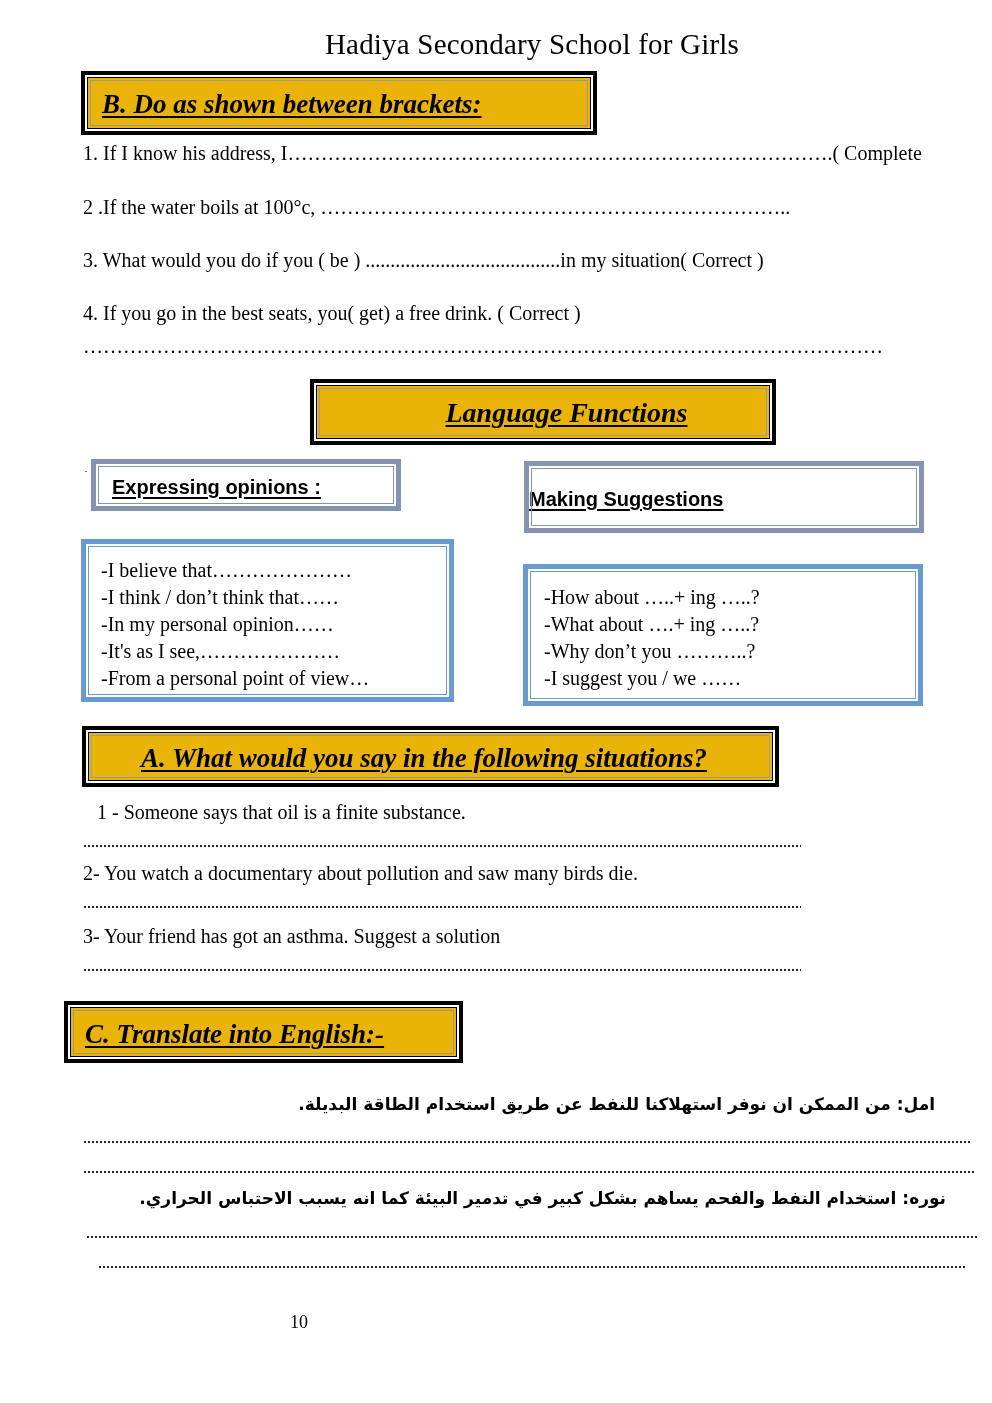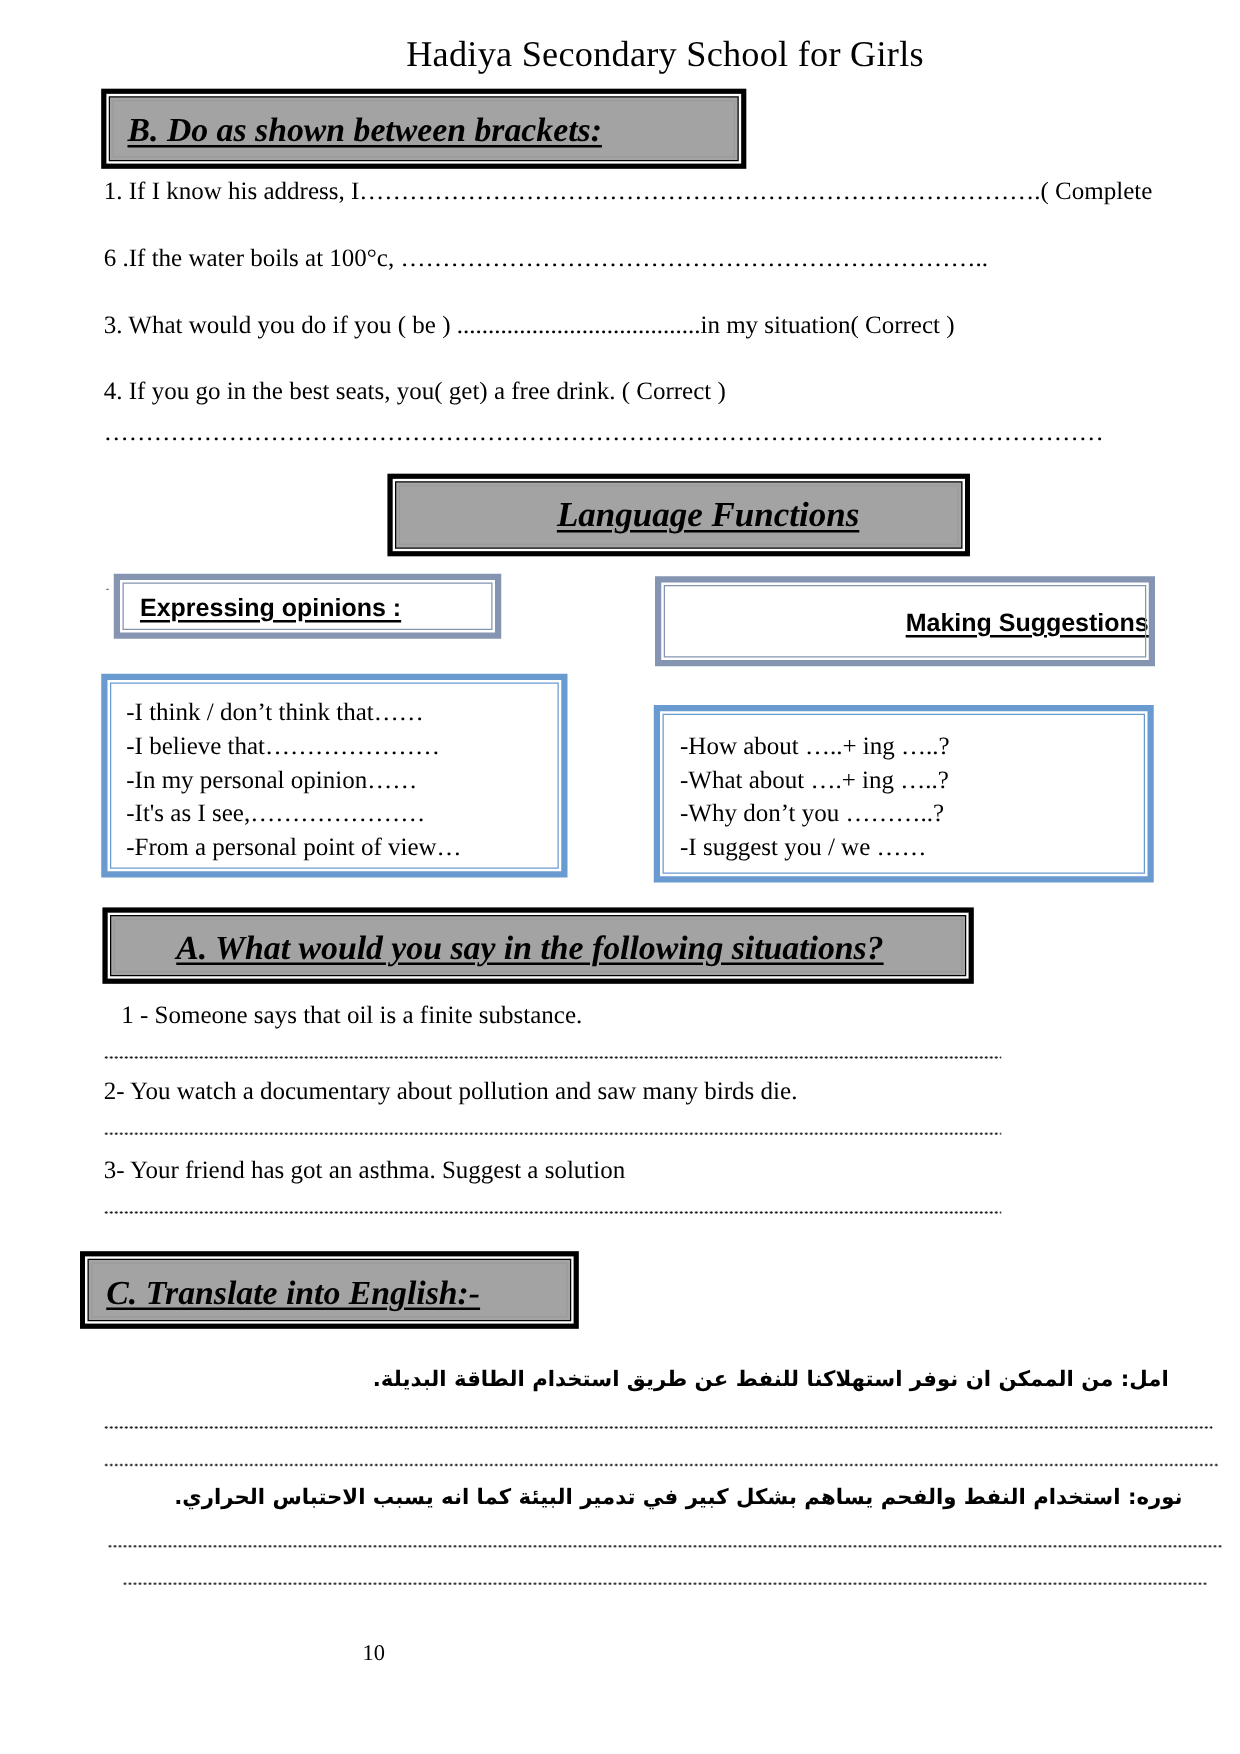--- a/index.html
+++ b/index.html
@@ -7,21 +7,21 @@
     width: 992px; height: 1403px; position: relative; overflow: hidden;
     font-family: "Liberation Serif", "DejaVu Serif", serif; color: #000;
   }
   .abs { position: absolute; }
   .school-title {
     left: 0; width: 1064px; top: 26px; text-align: center;
     font-size: 29px; line-height: 36px; letter-spacing: 0.2px;
   }
   
   .hbox {
-    box-sizing: border-box; background: #a3a3a3;
+    box-sizing: border-box; background: #eab308;
     border: 4px solid #000;
     box-shadow: inset 0 0 0 2px #fff, inset 0 0 0 3px #000;
   }
   .hbox::after {
     content: ""; position: absolute; left: 5px; top: 5px; right: 5px; bottom: 5px;
     border: 1px solid #9a9a9a; pointer-events: none;
   }
   .hbox .htext {
     position: absolute; font-style: italic; font-weight: bold;
     text-decoration: underline; text-decoration-thickness: 2px;
@@ -73,47 +73,47 @@
 </head>
 <body>
 
 <div class="abs school-title">Hadiya Secondary School for Girls</div>
 
 <div class="abs hbox" style="left:81px; top:71px; width:516px; height:64px;">
   <span class="htext" style="left:17px; top:12px; font-size:27px; line-height:34px;">B. Do as shown between brackets:</span>
 </div>
 
 <div class="line-text" style="left:83px; top:141px; width:840px; overflow:hidden;">1. If I know his address, I……………………………………………………………………….( Complete )</div>
-<div class="line-text" style="left:83px; top:195px; width:730px; overflow:hidden;">6 .If the water boils at 100°c, ……………………………………………………………..</div>
+<div class="line-text" style="left:83px; top:195px; width:730px; overflow:hidden;">2 .If the water boils at 100°c, ……………………………………………………………..</div>
 <div class="line-text" style="left:83px; top:248px;">3. What would you do if you ( be ) .......................................in my situation( Correct )</div>
 <div class="line-text" style="left:83px; top:301px;">4. If you go in the best seats, you( get) a free drink. ( Correct )</div>
 <div class="line-text" style="left:83px; top:334px; width:800px; overflow:hidden;">……………………………………………………………………………………………………………………………………………………………………………………………………………………………………………..</div>
 
 <div class="abs hbox" style="left:310px; top:379px; width:466px; height:66px;">
   <span class="htext" style="left:0; right:0; text-align:center; top:13px; font-size:28px; line-height:34px;margin-left:47px;">Language Functions</span>
 </div>
 
 <div class="abs tiny-dot" style="left:85px; top:471px;"></div>
 
 <div class="abs gbox" style="left:91px; top:459px; width:310px; height:52px;">
   <span class="sans-head" style="left:16px; top:12px;">Expressing opinions :</span>
 </div>
 
 <div class="abs bbox" style="left:81px; top:539px; width:373px; height:163px;">
   <ul class="phrase-list" style="left:15px; top:13px;">
+    <li>-I believe that…………………</li>
     <li>-I think / don’t think that……</li>
-    <li>-I believe that…………………</li>
     <li>-In my personal opinion……</li>
     <li>-It's as I see,…………………</li>
     <li>-From a personal point of view…</li>
   </ul>
 </div>
 
 <div class="abs gbox" style="left:524px; top:461px; width:400px; height:72px;">
-  <span class="sans-head" style="left:0; right:0; text-align:right; top:22px;">Making Suggestions</span>
+  <span class="sans-head" style="left:0; right:0; text-align:left; top:22px;">Making Suggestions</span>
 </div>
 
 <div class="abs bbox" style="left:523px; top:564px; width:400px; height:142px;">
   <ul class="phrase-list" style="left:16px; top:15px;">
     <li>-How about …..+ ing …..?</li>
     <li>-What about ….+ ing …..?</li>
     <li>-Why don’t you ………..?</li>
     <li>-I suggest you / we ……</li>
   </ul>
 </div>

